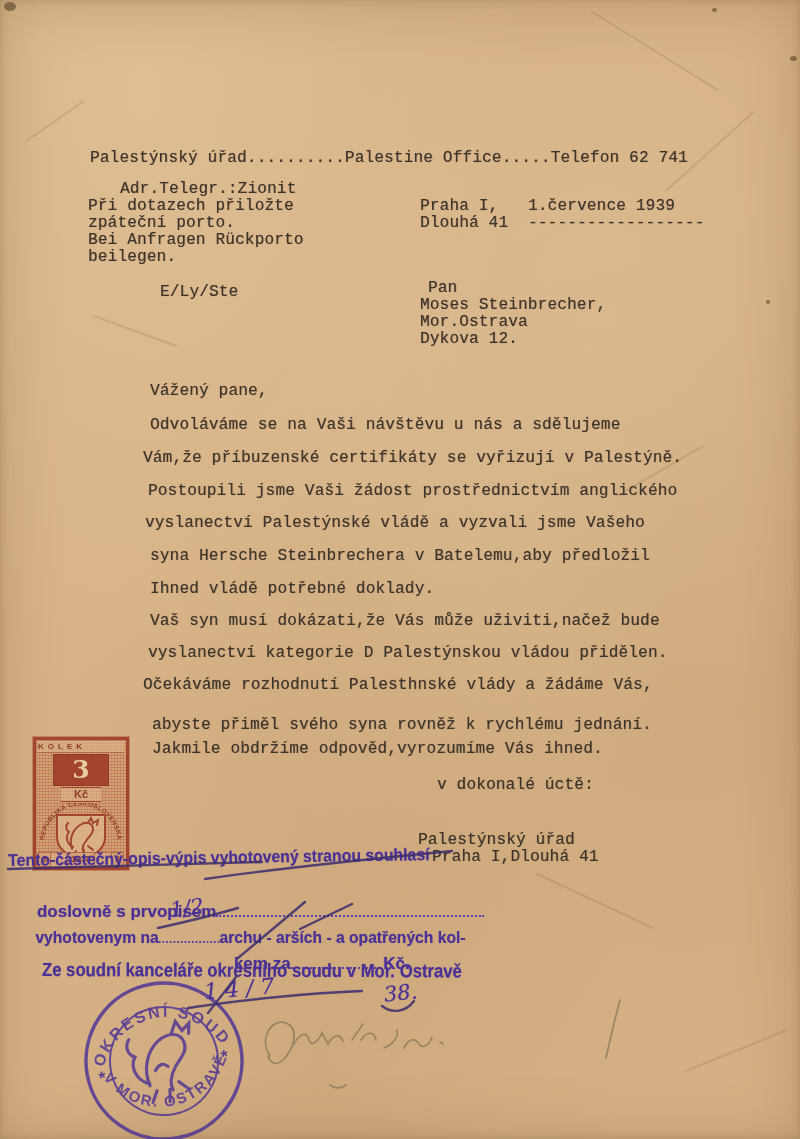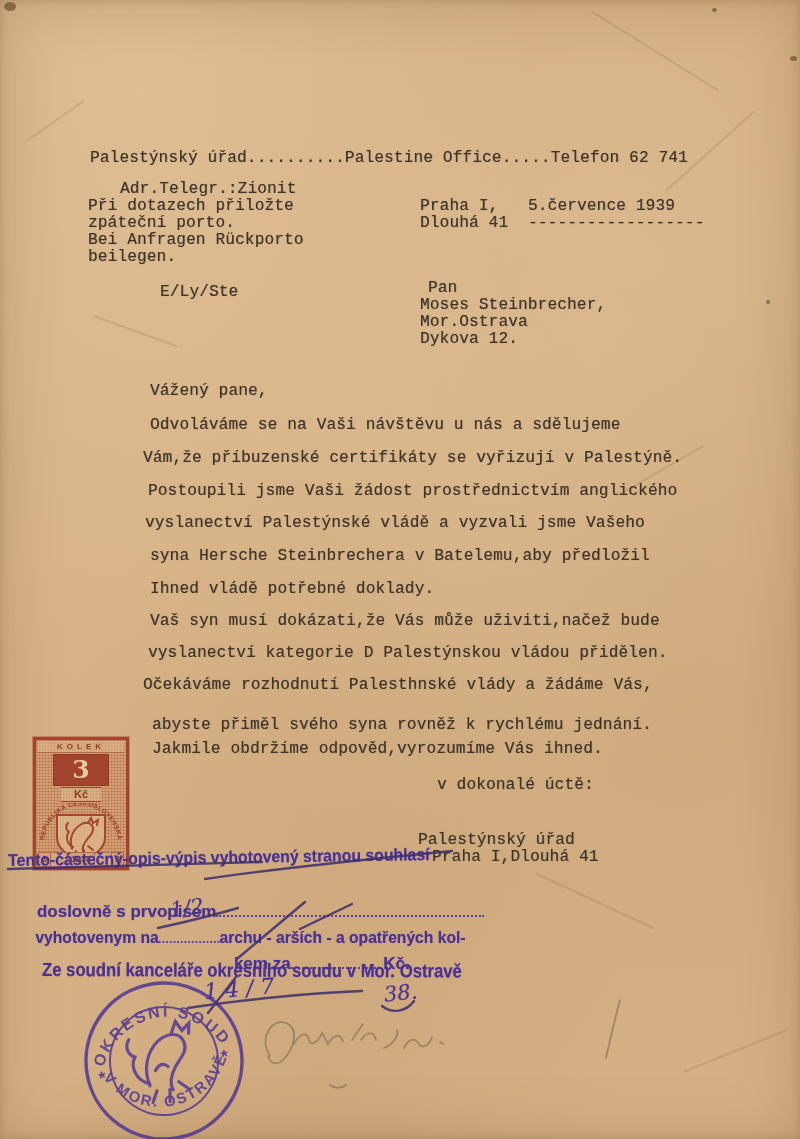--- a/index.html
+++ b/index.html
@@ -38,21 +38,21 @@
   
   .kolek{
     position:absolute;left:33px;top:737px;width:96px;height:133px;
     box-sizing:border-box;border:3px solid #a3452e;
     background-color:#d2a173;
     background-image:
       repeating-linear-gradient(0deg, rgba(163,69,46,.28) 0 1px, transparent 1px 3px),
       repeating-linear-gradient(90deg, rgba(163,69,46,.22) 0 1px, transparent 1px 3px);
     box-shadow:0 0 0 1px rgba(163,69,46,.4);
   }
-  .kolek .band-top{margin:1px 2px 0;height:11px;text-align:center;
+  .kolek .band-top{margin:1px 2px 0;height:11px;text-align:left;
     font:700 8px/11px "Liberation Sans",sans-serif;letter-spacing:4px;color:#8f3a26;
     border-bottom:1px solid rgba(163,69,46,.6);background:rgba(221,186,142,.55);}
   .kolek .value-box{margin:2px auto 0;width:54px;height:30px;background:#a3452e;
     text-align:center;font:700 25px/30px "DejaVu Serif",serif;color:#e8cb9c;
     box-shadow:0 0 0 1px #8f3a26;}
   .kolek .kc-band{margin:2px auto 0;width:40px;height:13px;text-align:center;
     font:700 11px/13px "Liberation Sans",sans-serif;color:#8f3a26;
     border-top:1.5px solid #a3452e;border-bottom:1.5px solid #a3452e;background:rgba(221,186,142,.55);}
   .kolek .shield-wrap{position:relative;height:58px;margin-top:1px;}
   .kolek .bottom-row{position:absolute;left:2px;right:2px;bottom:1px;height:13px;
@@ -70,21 +70,21 @@
 
   <div class="tw" style="left:90px;top:150px;">Palestýnský úřad..........Palestine Office.....Telefon 62 741</div>
 
   <div class="tw" style="left:120px;top:181px;">Adr.Telegr.:Zionit</div>
   <div class="tw" style="left:88px;top:198px;">Při dotazech přiložte</div>
   <div class="tw" style="left:88px;top:215px;">zpáteční porto.</div>
   <div class="tw" style="left:88px;top:232px;">Bei Anfragen Rückporto</div>
   <div class="tw" style="left:88px;top:249px;">beilegen.</div>
 
   <div class="tw" style="left:420px;top:198px;">Praha I,</div>
-  <div class="tw" style="left:528px;top:198px;">5.července 1939</div>
+  <div class="tw" style="left:528px;top:198px;">1.července 1939</div>
   <div class="tw" style="left:420px;top:215px;">Dlouhá 41</div>
   <div class="tw" style="left:528px;top:215px;">------------------</div>
 
   <div class="tw" style="left:160px;top:284px;">E/Ly/Ste</div>
 
   <div class="tw" style="left:428px;top:280px;">Pan</div>
   <div class="tw" style="left:420px;top:297px;">Moses Steinbrecher,</div>
   <div class="tw" style="left:420px;top:314px;">Mor.Ostrava</div>
   <div class="tw" style="left:420px;top:331px;">Dykova 12.</div>
 

